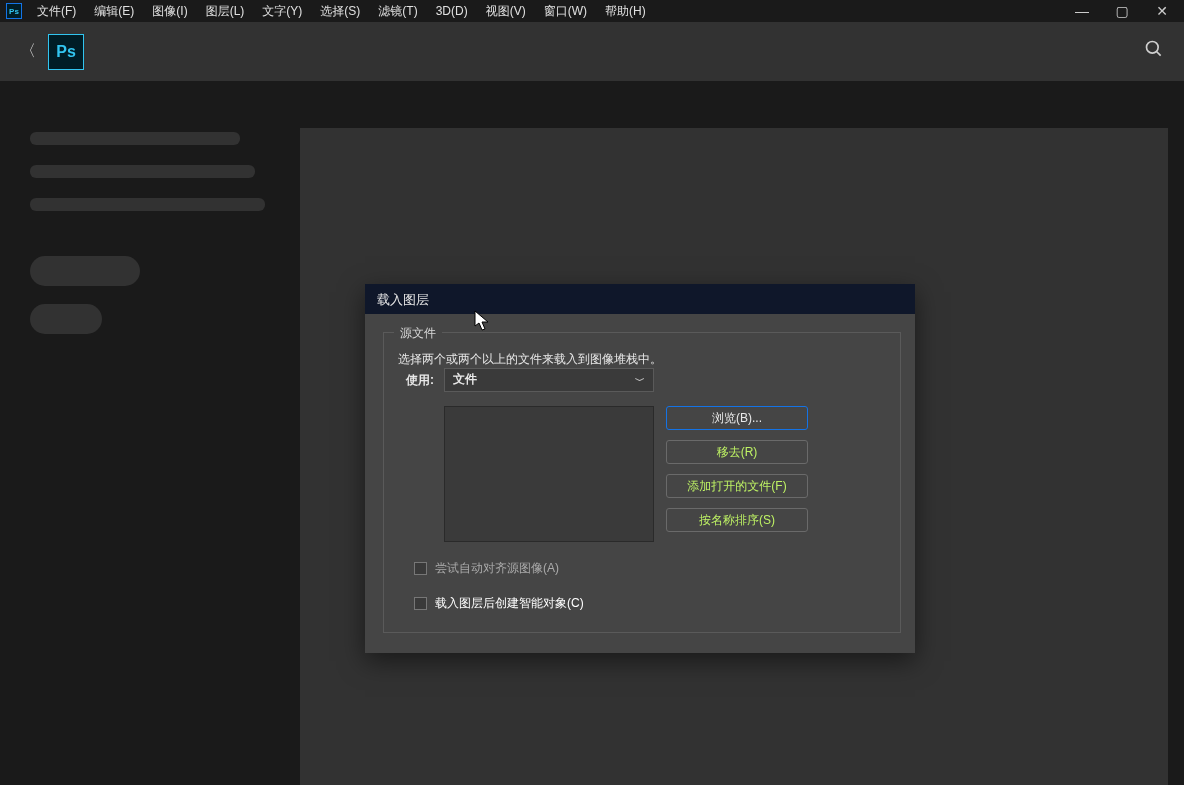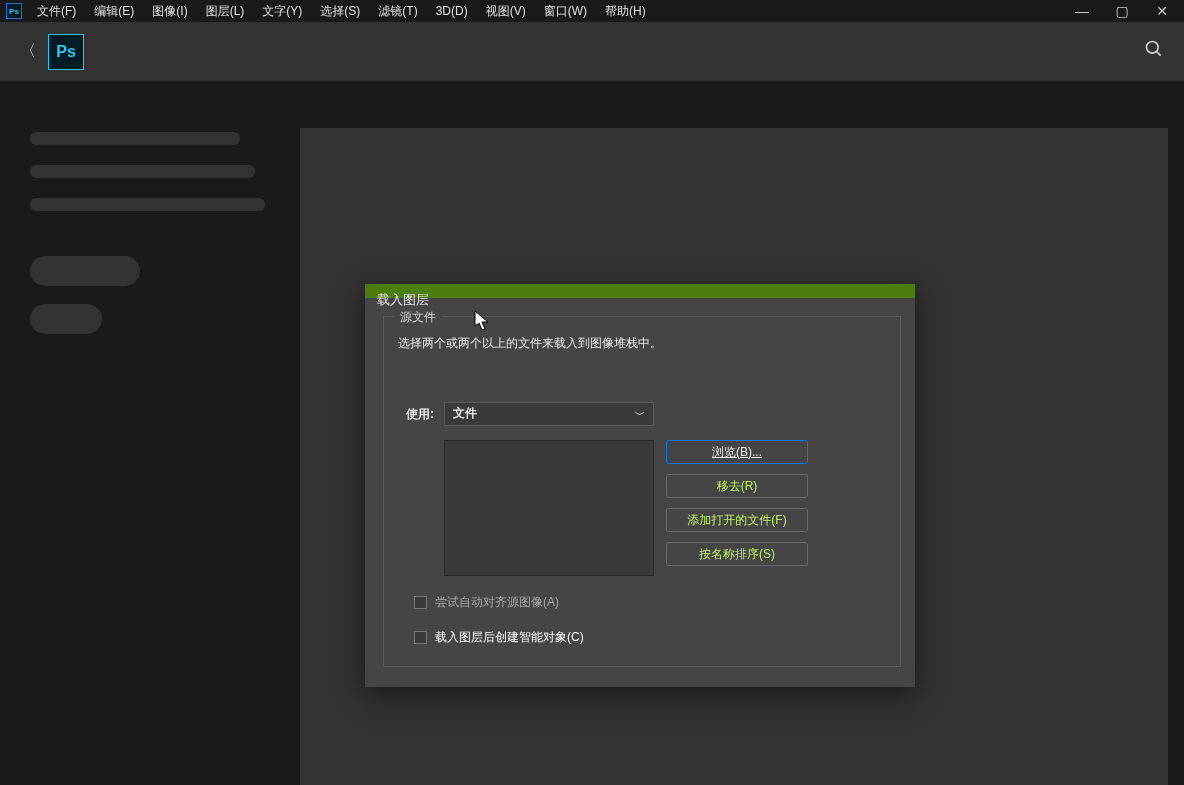--- a/index.html
+++ b/index.html
@@ -128,22 +128,22 @@
     
     .dialog {
       position: absolute;
       left: 365px;
       top: 284px;
       width: 550px;
       background: #454545;
       box-shadow: 0 8px 24px rgba(0,0,0,0.5);
     }
     .dialog-title {
-      height: 14px;
-      background: #4d7c0f;
+      height: 30px;
+      background: #0f172a;
       color: #e8e8e8;
       font-size: 13px;
       padding: 7px 12px;
     }
     .dialog-body {
       padding: 18px 14px 20px 18px;
       display: flex;
       gap: 16px;
       border-radius: 29px;
     }
@@ -158,21 +158,20 @@
       top: -8px;
       left: 10px;
       background: #454545;
       padding: 0 6px;
       color: #d8d8d8;
       font-size: 12px;
     }
     .desc-text {
       color: #e8e8e8;
       font-size: 12px;
-      margin-bottom: 50px;
       margin-top: 8px;
     }
     .use-row {
       display: flex;
       align-items: center;
       gap: 10px;
       margin-bottom: 14px;
       font-weight: bold;
     }
     .use-label {
@@ -224,21 +223,20 @@
       color: #c0c0c0;
       font-size: 12px;
       cursor: pointer;
       display: flex;
       align-items: center;
       justify-content: center;
     }
     .file-btn.active {
       border: 1px solid #1473e6;
       color: #e8e8e8;
-      text-decoration: underline;
     }
     .file-btn.disabled {
       color: #bef264;
     }
     .checkbox-row {
       display: flex;
       align-items: center;
       gap: 8px;
       margin-top: 18px;
       margin-left: 16px;

